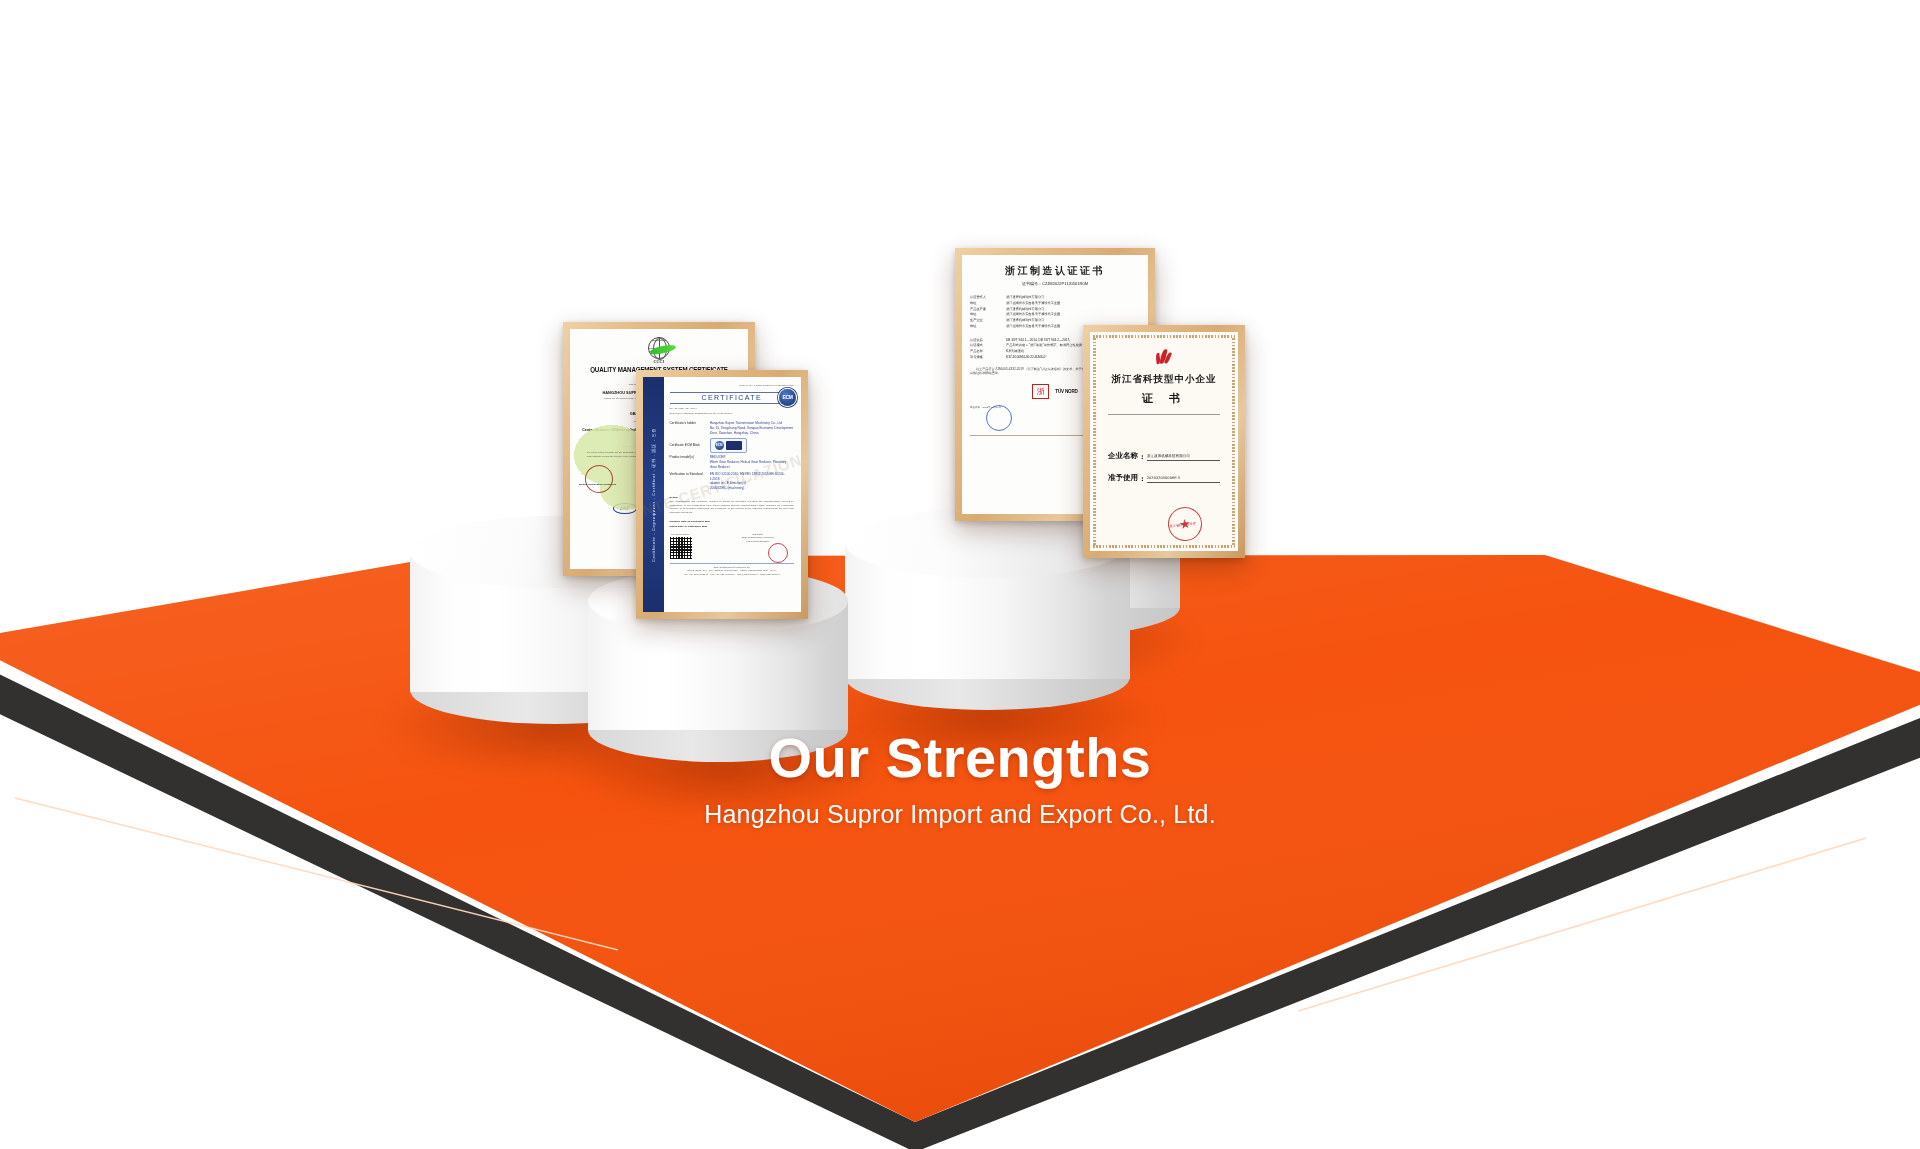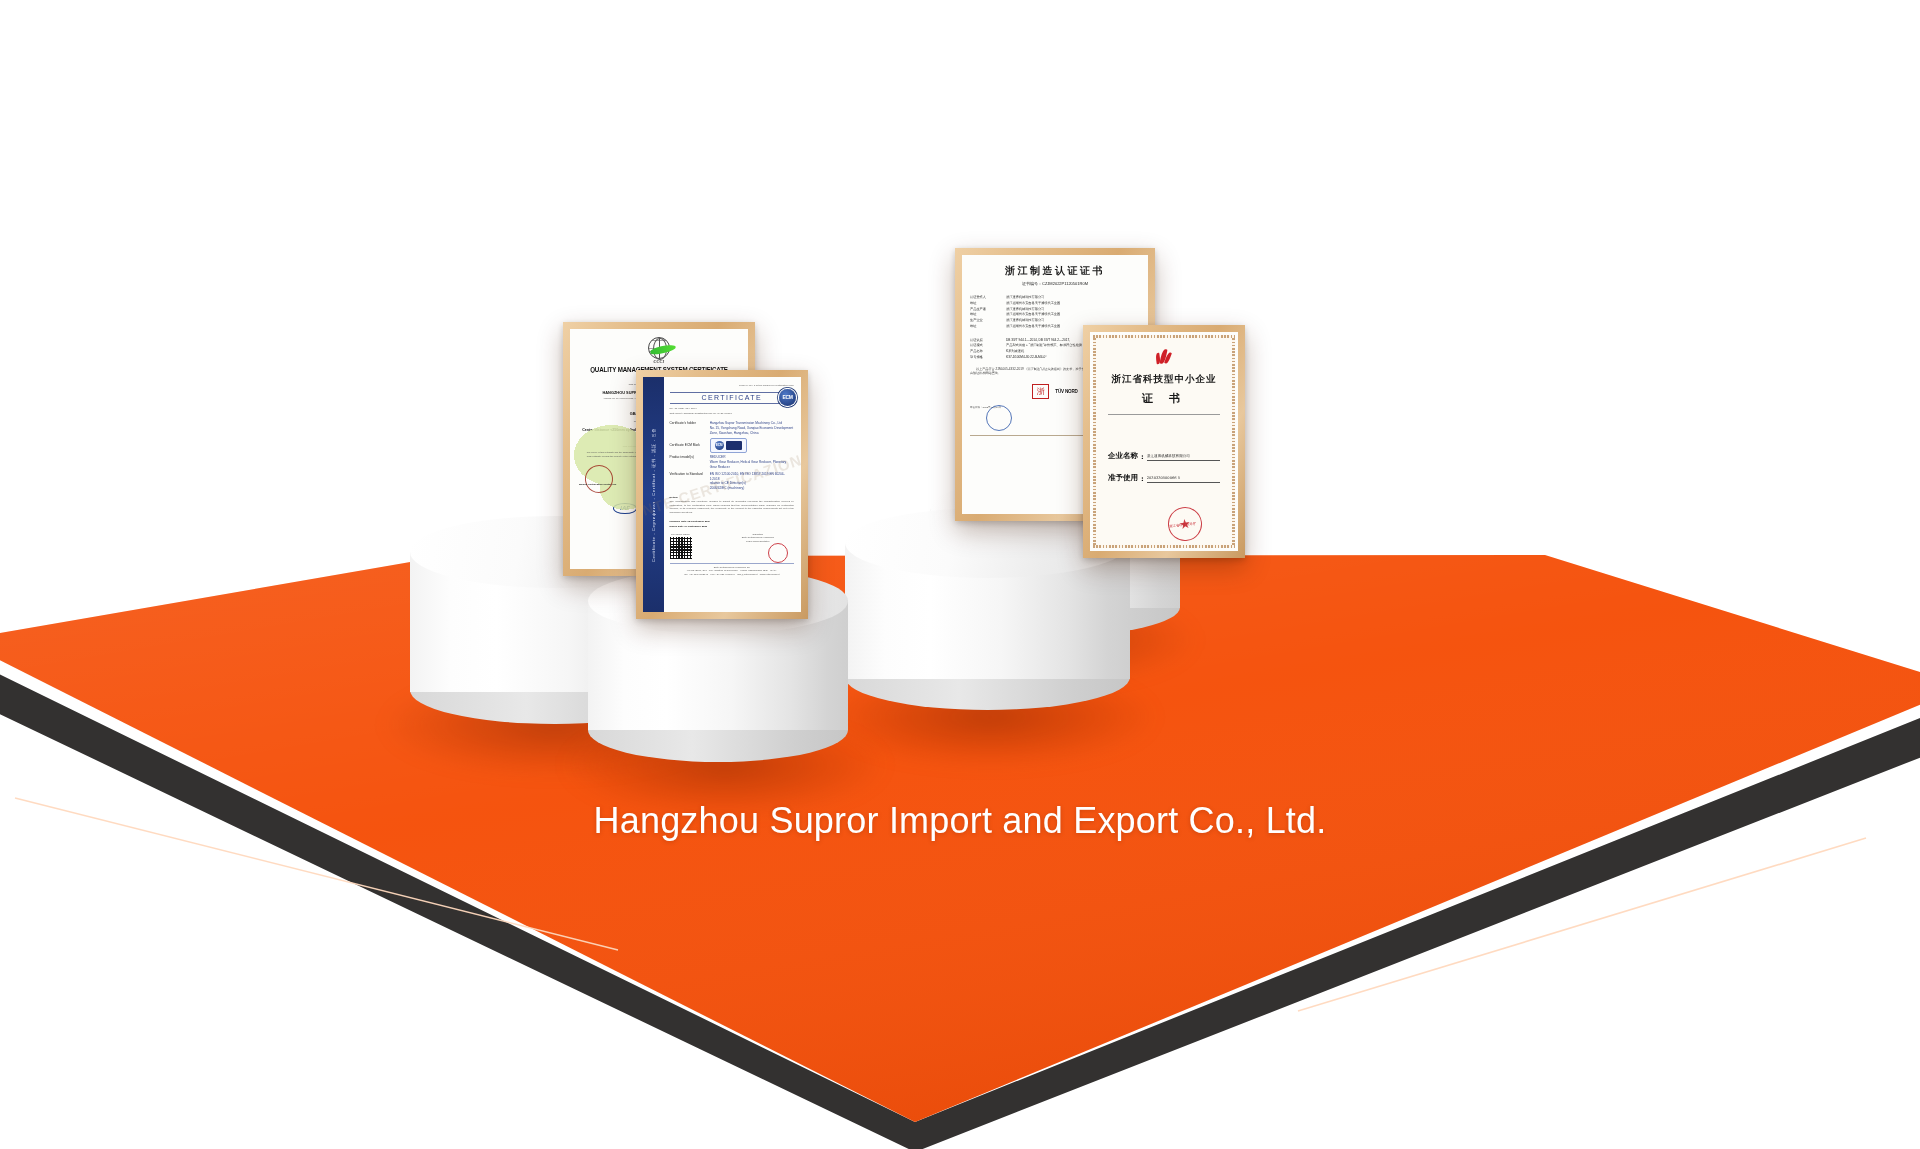--- a/index.html
+++ b/index.html
@@ -151,21 +151,21 @@
   .dSeal { position:absolute; width:34px; height:34px; border-radius:50%;
            border:1.5px solid #c4202a; color:#c4202a; opacity:.85;
            transform:rotate(-8deg); }
   .dSeal .star { position:absolute; left:50%; top:50%; transform:translate(-50%,-50%);
                  font-size:13px; color:#c4202a; }
 
   
   .caption { position:absolute; left:0; width:100%; text-align:center; color:#fff; }
   .title-main { font-size:56px; font-weight:600; letter-spacing:.5px;
                 font-family:"Liberation Sans", sans-serif; text-shadow:0 2px 5px rgba(120,35,0,.35); }
-  .title-sub { font-size:36px; font-weight:400; letter-spacing:.2px;
+  .title-sub { font-size:25px; font-weight:400; letter-spacing:.2px;
                font-family:"Liberation Sans", sans-serif; text-shadow:0 1px 4px rgba(120,35,0,.3); }
 </style>
 </head>
 <body>
 
 <div id="stage">
 
   <div class="platform-wrap">
     <svg class="platform-svg" viewBox="0 0 1920 1149" preserveAspectRatio="none">
 
@@ -489,15 +489,16 @@
             <div class="tiny2" style="text-align:center;white-space:pre-line;border-top:.5px solid #9aa7cc;
                                       margin-top:4px;padding-top:1.5px;">Ente Certificazione Macchine Srl
 Via Ca' Bella, 243 - Loc. Castello di Serravalle - 40053 Valsamoggia (BO) - ITALY
 Tel. +39 051 6705141 - Fax +39 051 0475946 - info@entecerma.it - www.entecerma.it</div>
           </div>
         </div>
       </div>
     </div>
   </div>
 
+  <div class="caption title-main" style="top:725px;">Our Strengths</div>
   <div class="caption title-sub" style="top:800px;">Hangzhou Supror Import and Export Co., Ltd.</div>
 
 </div>
 
 </body></html>

